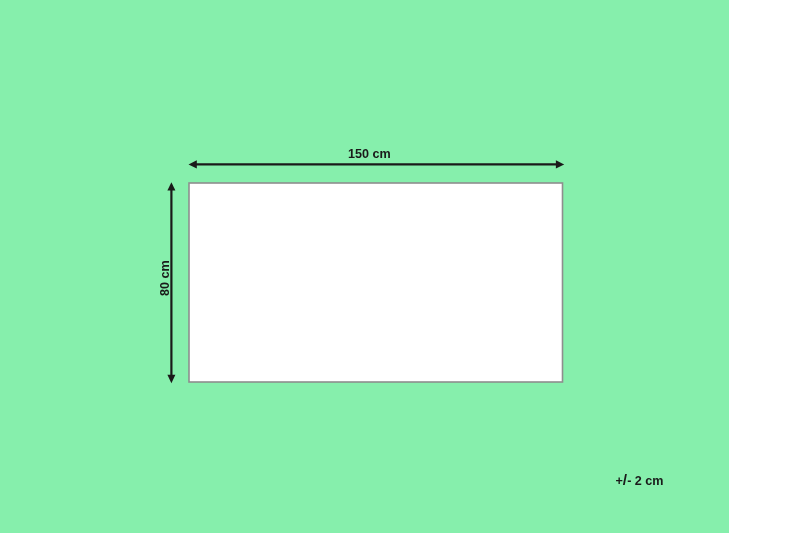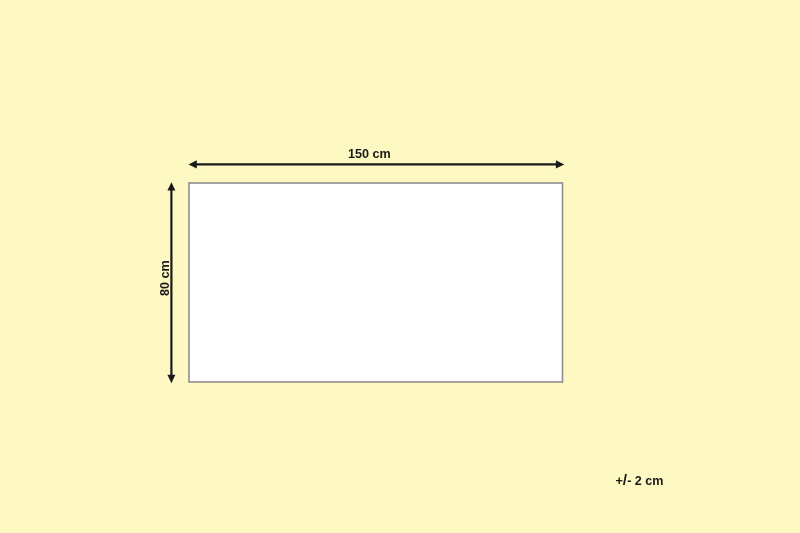--- a/index.html
+++ b/index.html
@@ -1,16 +1,16 @@
 <!DOCTYPE html>
 <html><head>
 <meta charset="utf-8">
 <style>
   html,body{margin:0;padding:0;background:#ffffff;}
-  .stage{position:relative;width:800px;height:533px;background:#fef9c3;overflow:hidden;}
+  .stage{position:relative;width:729px;height:533px;background:#86efac;overflow:hidden;}
   svg{position:absolute;left:0;top:0;}
   text{font-family:"Liberation Sans",sans-serif;font-weight:bold;fill:#1a1a1a;}
 </style>
 </head>
 <body>
 
 <div class="stage">
 <svg width="800" height="533" viewBox="0 0 800 533">
 
   <rect x="189" y="183" width="373.5" height="199" fill="#ffffff" stroke="#8e8e8e" stroke-width="1.6"></rect>

